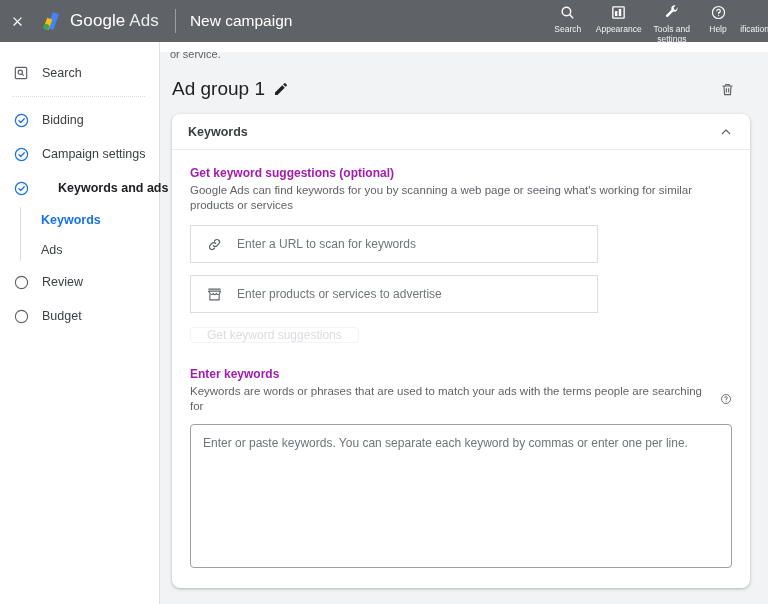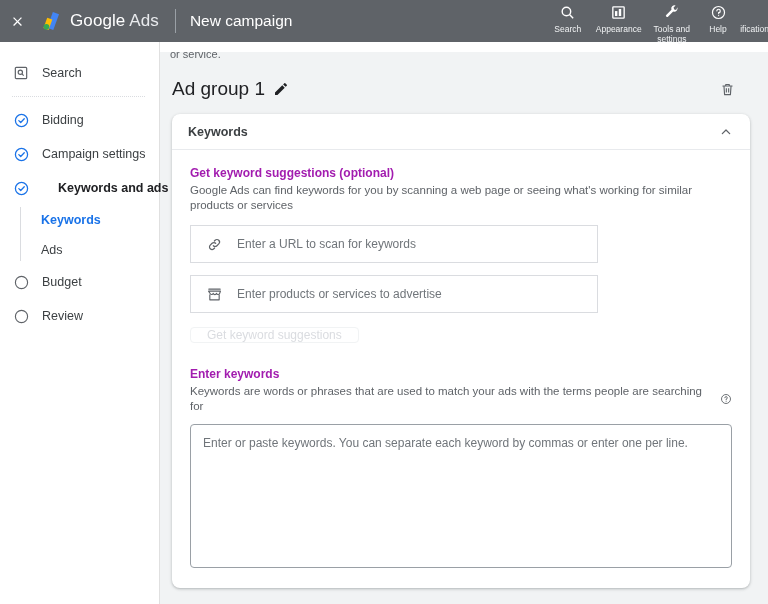--- a/index.html
+++ b/index.html
@@ -375,30 +375,30 @@
       <span class="sub-lbl">Ads</span>
     </div>
   </div>
 
   <div class="nav-row">
     <span class="nav-ico">
       <svg width="17" height="17" viewBox="0 0 24 24" fill="none" stroke="#5f6368" stroke-width="1.6">
         <circle cx="12" cy="12" r="8.6"></circle>
       </svg>
     </span>
-    <span class="nav-lbl">Budget</span>
+    <span class="nav-lbl">Review</span>
   </div>
 
   <div class="nav-row">
     <span class="nav-ico">
       <svg width="17" height="17" viewBox="0 0 24 24" fill="none" stroke="#5f6368" stroke-width="1.6">
         <circle cx="12" cy="12" r="8.6"></circle>
       </svg>
     </span>
-    <span class="nav-lbl">Review</span>
+    <span class="nav-lbl">Budget</span>
   </div>
 </div>
 
 <div class="main">
 
   <div class="ghost-line">or service.</div>
 
   <div class="ag-header">
     <span class="ag-title">Ad group 1</span>
     <span class="edit-ico">

